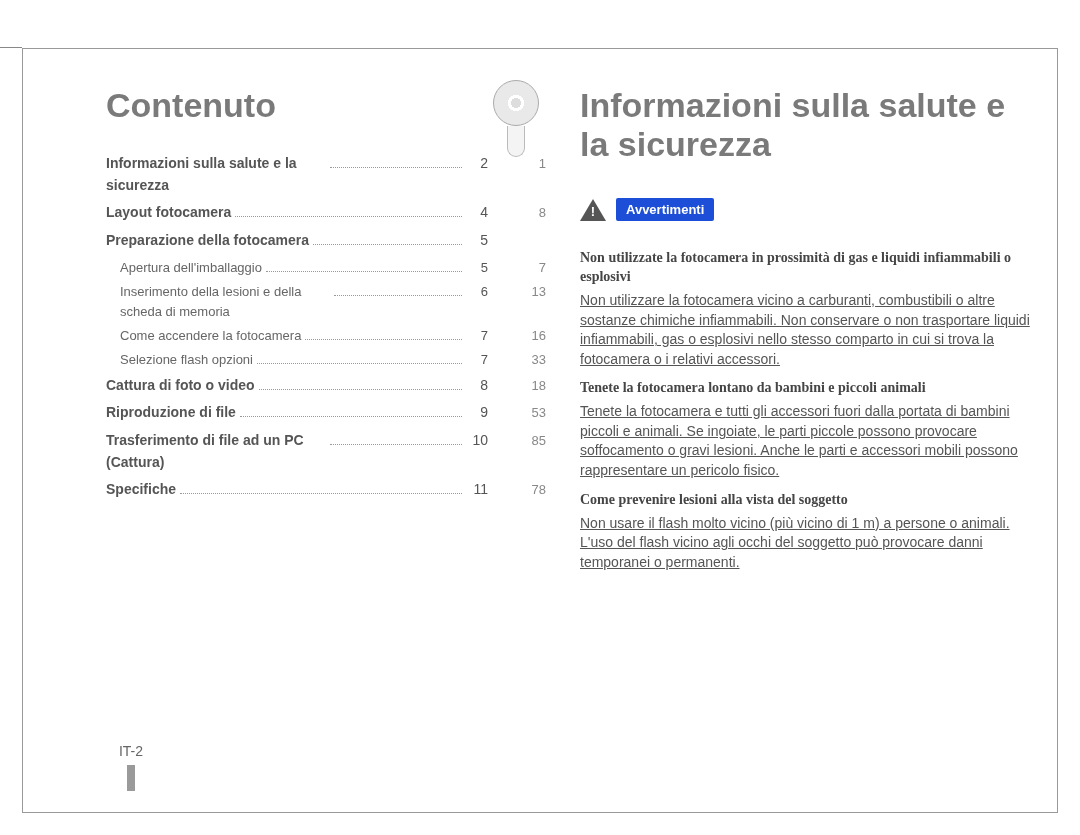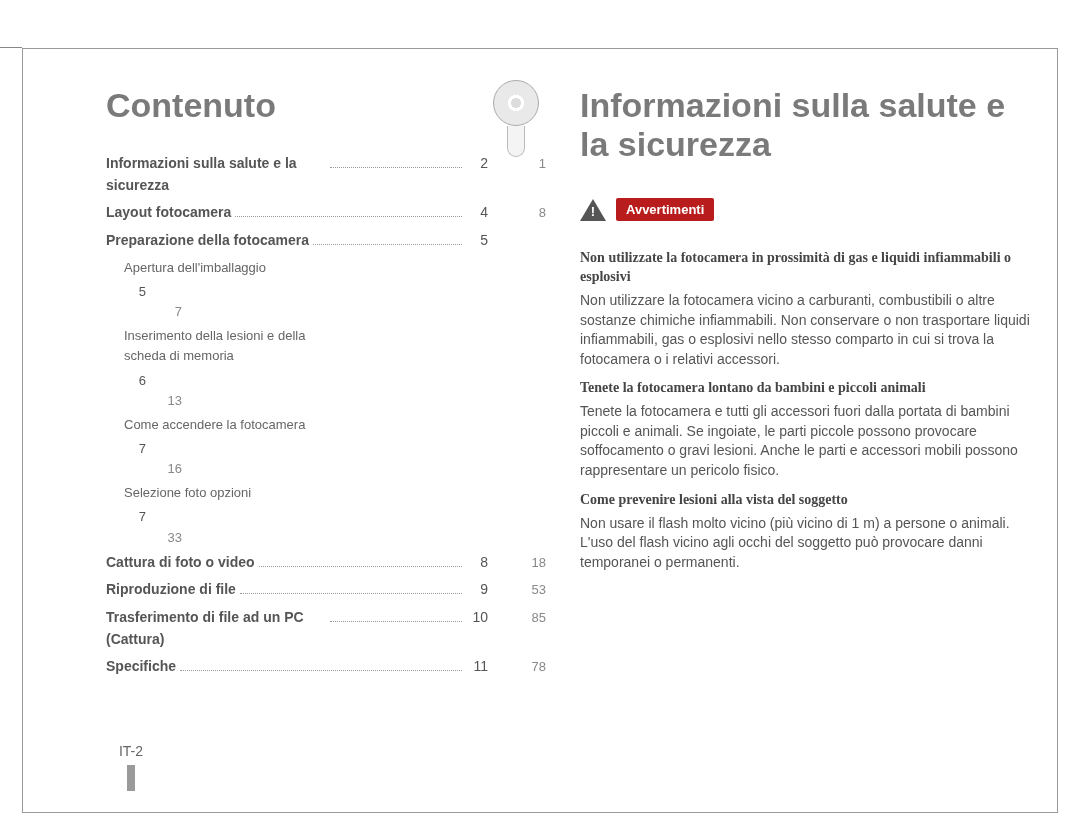--- a/index.html
+++ b/index.html
@@ -74,21 +74,21 @@
     width: 58px;
     text-align: right;
     color: #888;
     font-size: 13px;
   }
   .toc-sub {
     margin-left: 14px;
     font-size: 13px;
     color: #666;
   }
-  .toc-sub .toc-row { margin-bottom: 4px; flex-direction: column; }
+  .toc-sub .toc-row { margin-bottom: 4px; }
   .page-foot {
     position: absolute;
     left: 106px;
     bottom: 44px;
     font-size: 14px;
     color: #666;
     text-align: center;
     width: 50px;
   }
   .foot-bar {
@@ -116,40 +116,41 @@
     position: absolute;
     left: -3px;
     top: 5px;
     width: 6px;
     color: #fff;
     font-weight: bold;
     font-size: 13px;
     text-align: center;
   }
   .warn-label {
-    background: #b91c1c;
+    background: #1d4ed8;
     color: #fff;
     font-weight: bold;
     font-size: 13px;
     padding: 4px 10px;
     border-radius: 2px;
   }
   .sec-head {
     font-weight: bold;
     font-size: 14px;
     color: #454545;
     margin: 10px 0 4px 0;
     line-height: 1.35;
     font-family: Liberation Serif, serif;
   }
   .sec-body {
     font-size: 14px;
     color: #555;
     line-height: 1.4;
     margin: 0 0 10px 0;
+    text-decoration: underline;
   }
   
   .cd-icon {
     position: absolute;
     right: 4px;
     top: -6px;
     width: 52px;
     height: 76px;
   }
   .cd-disc {
@@ -217,21 +218,21 @@
             <span class="pg">6</span>
             <span class="aside">13</span>
           </div>
           <div class="toc-row">
             <span class="label" style="max-width: 210px;">Come accendere la fotocamera</span>
             <span class="dots"></span>
             <span class="pg">7</span>
             <span class="aside">16</span>
           </div>
           <div class="toc-row">
-            <span class="label" style="max-width: 210px;">Selezione foto opzioni</span>
+            <span class="label" style="max-width: 210px;">Selezione flash opzioni</span>
             <span class="dots"></span>
             <span class="pg">7</span>
             <span class="aside">33</span>
           </div>
         </div>
         <div class="toc-row bold">
           <span class="label" style="max-width: 220px;">Cattura di foto o video</span>
           <span class="dots"></span>
           <span class="pg">8</span>
           <span class="aside">18</span>

